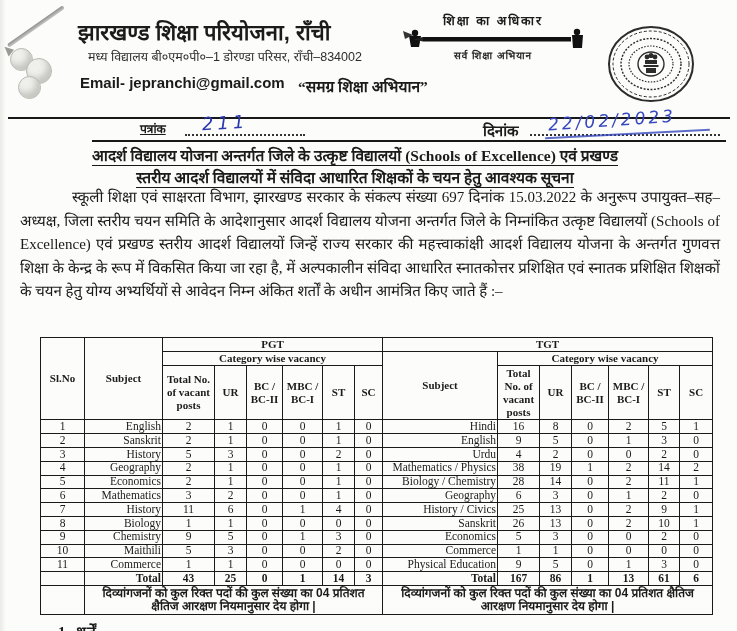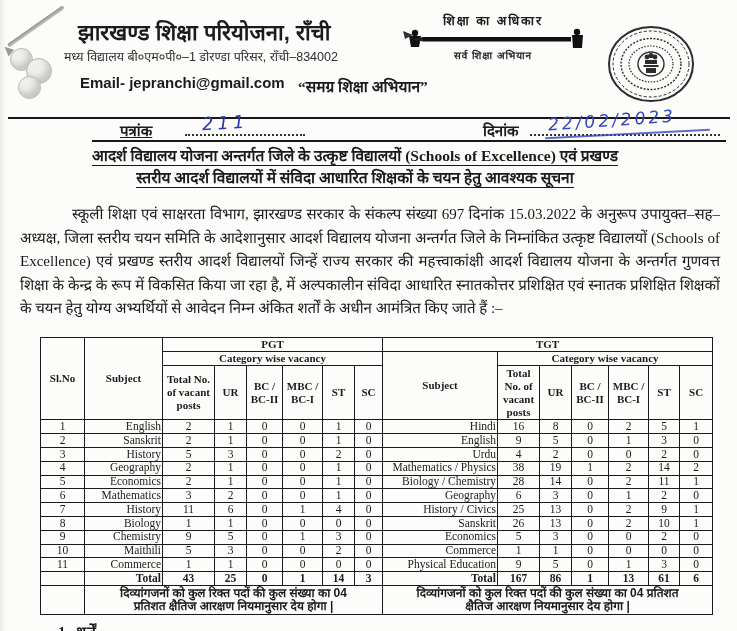--- a/index.html
+++ b/index.html
@@ -29,78 +29,78 @@
   }
   .ball { position:absolute; border-radius:50%; background:#efefec;
     border:1px solid #b8b8b2; box-shadow:inset -4px -5px 6px #c6c6c0; }
   .ball1 { left:10px; top:48px; width:23px; height:23px; }
   .ball2 { left:26px; top:58px; width:26px; height:26px; }
   .ball3 { left:18px; top:76px; width:23px; height:23px; }
 
   
   .org-name { left:78px; top:16px; font-size:22px; font-weight:700;
     font-family:"Liberation Sans","DejaVu Sans",sans-serif; letter-spacing:0; }
-  .org-address { left:64px; top:48px; font-size:12.5px;
+  .org-address { left:88px; top:48px; font-size:12.5px;
     font-family:"Liberation Sans","DejaVu Sans",sans-serif; color:#2c2c2c; }
   .org-email { left:80px; top:74px; font-size:15px; font-weight:700;
     font-family:"Liberation Sans","DejaVu Sans",sans-serif; }
   .slogan { left:298px; top:75px; font-size:15.5px; font-weight:700; }
 
   
   .rte { left:388px; top:12px; width:210px; text-align:center;
     font-family:"Liberation Sans","DejaVu Sans",sans-serif; }
   .rte-l1 { font-size:12.5px; font-weight:700; letter-spacing:2px; }
   .rte-svg { display:block; margin:-2px auto -3px; }
   .rte-l2 { font-size:10px; font-weight:700; color:#2a2a2a; letter-spacing:1px;}
   .rte-l3 { font-size:9px; font-weight:700; color:#3a3a3a; letter-spacing:1px;}
 
   
   .seal { left:606px; top:24px; width:90px; height:80px; }
 
   
   .hr1 { left:8px; top:117px; width:722px; height:2px; background:#181818; }
   .hr2 { left:92px; top:140px; width:634px; height:2px; background:#181818; }
-  .patrank-label { left:120px; top:120px; font-size:15px; font-weight:700;text-decoration:underline; }
+  .patrank-label { left:140px; top:120px; font-size:12px; font-weight:700;text-decoration:underline; }
   .patrank-dots { left:185px; top:134px; width:120px; border-bottom:2px dotted #333; }
   .patrank-value { left:202px; top:112px; font-size:18px; color:#2a3aad;
     font-style:italic; transform:rotate(-3deg); letter-spacing:4px;
     font-family:"DejaVu Sans","Liberation Sans",sans-serif; }
   .dinank-label { left:483px; top:120px; font-size:15px; font-weight:700; }
   .dinank-dots { left:530px; top:134px; width:190px; border-bottom:2px dotted #333; }
   .dinank-value { left:548px; top:110px; font-size:17px; color:#3547bd;
     font-style:italic; transform:rotate(-4deg); letter-spacing:3px; white-space:nowrap;
     font-family:"DejaVu Sans","Liberation Sans",sans-serif; }
   .dinank-stroke { left:545px; top:133px; width:165px; height:2px;
     background:#3547bd; transform:rotate(-3deg); opacity:.8; }
 
   
   .title-line { left:0; width:710px; text-align:center; font-weight:700;
     font-size:15.5px; }
   .title-line span { border-bottom:1.6px solid #181818; padding-bottom:1px; }
   .title1 { top:144px; }
   .title2 { top:166px; }
 
   
-  .body-par { left:20px; top:203px; width:700px; font-size:15px;
+  .body-par { left:20px; top:186px; width:700px; font-size:15px;
     line-height:23.6px; text-align:justify; text-indent:52px; color:#181818; }
 
   
   .vtable-wrap { left:40px; top:337px; width:672px; }
   table.vtable { border-collapse:collapse; table-layout:fixed; width:672px;
     font-family:"Liberation Serif","DejaVu Serif",serif; }
   .vtable th, .vtable td { border:1px solid #1a1a1a; text-align:center;
     padding:0 1px; overflow:hidden; }
   .vtable thead th { font-weight:700; font-size:11px; line-height:1.2; }
   tr.gh { height:13px; }
   tr.colrow th { height:54px; font-size:11px; }
   .vtable tbody td { height:13.8px; font-size:11.5px; line-height:1; }
   .vtable td.subj { text-align:right; padding-left:6px; }
   .vtable tr.total-row td { font-weight:700; }
   .vtable tr.note-row td { font-weight:700; font-size:12px; line-height:13px;
-    font-family:"Liberation Sans","DejaVu Sans",sans-serif; padding:1px 21px; height:27px; }
+    font-family:"Liberation Sans","DejaVu Sans",sans-serif; padding:1px 4px; height:27px; }
 
   .bottom-frag { left:58px; top:621px; font-size:15px; font-weight:700;
     letter-spacing:1px; }
   .bottom-frag u { text-decoration-thickness:2px; }
 
   
   .scan-edge { left:0; top:0; width:6px; height:631px;
     background:linear-gradient(to right, #d8d8d4, rgba(250,250,248,0)); opacity:.5; }
 </style>
 </head>

